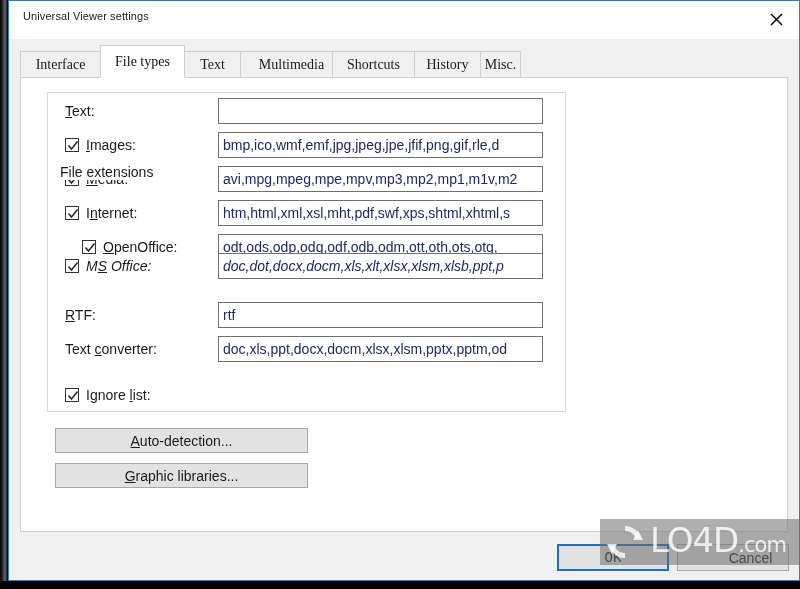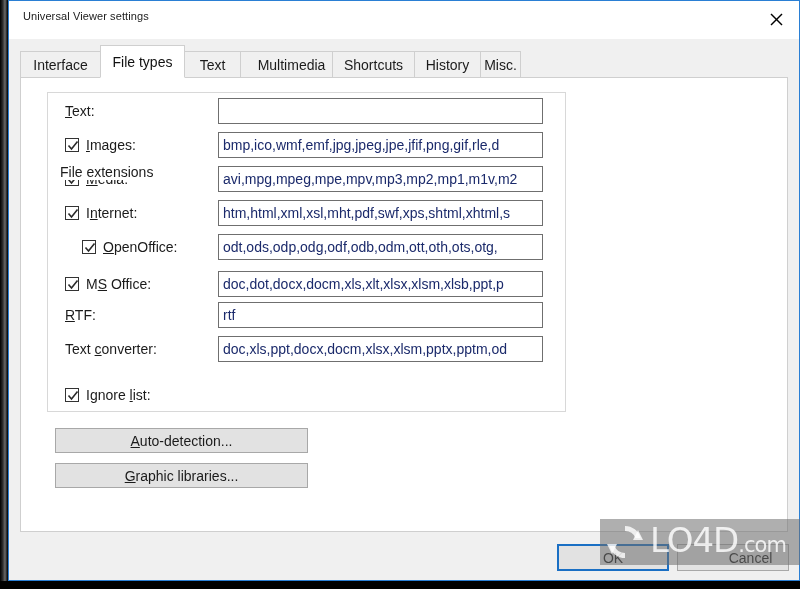--- a/index.html
+++ b/index.html
@@ -50,21 +50,21 @@
     width: 46px; height: 37px;
     display: flex; align-items: center; justify-content: center;
     cursor: default;
   }
   #close-btn svg { display: block; }
 
   
   #tabstrip {
     position: absolute;
     left: 11px; top: 42px;
-    width: 768px; height: 35px;
+    width: 768px; height: 35px; font-family: Liberation Serif, serif;
   }
   .tab {
     position: absolute;
     bottom: 0;
     height: 27px;
     background: #f0f0f0;
     border: 1px solid #cfcfcf;
     border-bottom: none;
     display: flex;
     align-items: center;
@@ -178,20 +178,21 @@
   #ok-btn {
     position: absolute;
     left: 548px; top: 543px;
     width: 112px; height: 27px;
     background: #e2e2e2;
     border: 2px solid #1a6fc4;
     display: flex; align-items: center; justify-content: center;
     font-size: 14px; color: #1b1b1b;
     cursor: default;
     z-index: 6;
+    font-family: Liberation Mono, monospace;
   }
   #cancel-btn {
     position: absolute;
     left: 668px; top: 543px;
     width: 112px; height: 27px;
     background: #e2e2e2;
     border: 1px solid #a8a8a8;
     display: flex; align-items: center; justify-content: center;
     font-size: 14px; color: #1b1b1b;
     cursor: default;
@@ -331,21 +332,21 @@
             <div class="row-label indent">
               <span class="cb">
                 <svg width="12" height="12" viewBox="0 0 12 12">
                   <polyline points="1.5,5.5 4.5,9 10.5,1.5" fill="none" stroke="#2b2b2b" stroke-width="1.6"></polyline>
                 </svg>
               </span>
               <span class="lbl-text"><u>O</u>penOffice:</span>
             </div>
             <div class="field">odt,ods,odp,odg,odf,odb,odm,ott,oth,ots,otg,</div>
           </div>
-          <div class="row" style="top: 192px;">
+          <div class="row" style="top: 174px; font-style: italic;">
             <div class="row-label cbx">
               <span class="cb">
                 <svg width="12" height="12" viewBox="0 0 12 12">
                   <polyline points="1.5,5.5 4.5,9 10.5,1.5" fill="none" stroke="#2b2b2b" stroke-width="1.6"></polyline>
                 </svg>
               </span>
               <span class="lbl-text">M<u>S</u> Office:</span>
             </div>
             <div class="field">doc,dot,docx,docm,xls,xlt,xlsx,xlsm,xlsb,ppt,p</div>
           </div>

